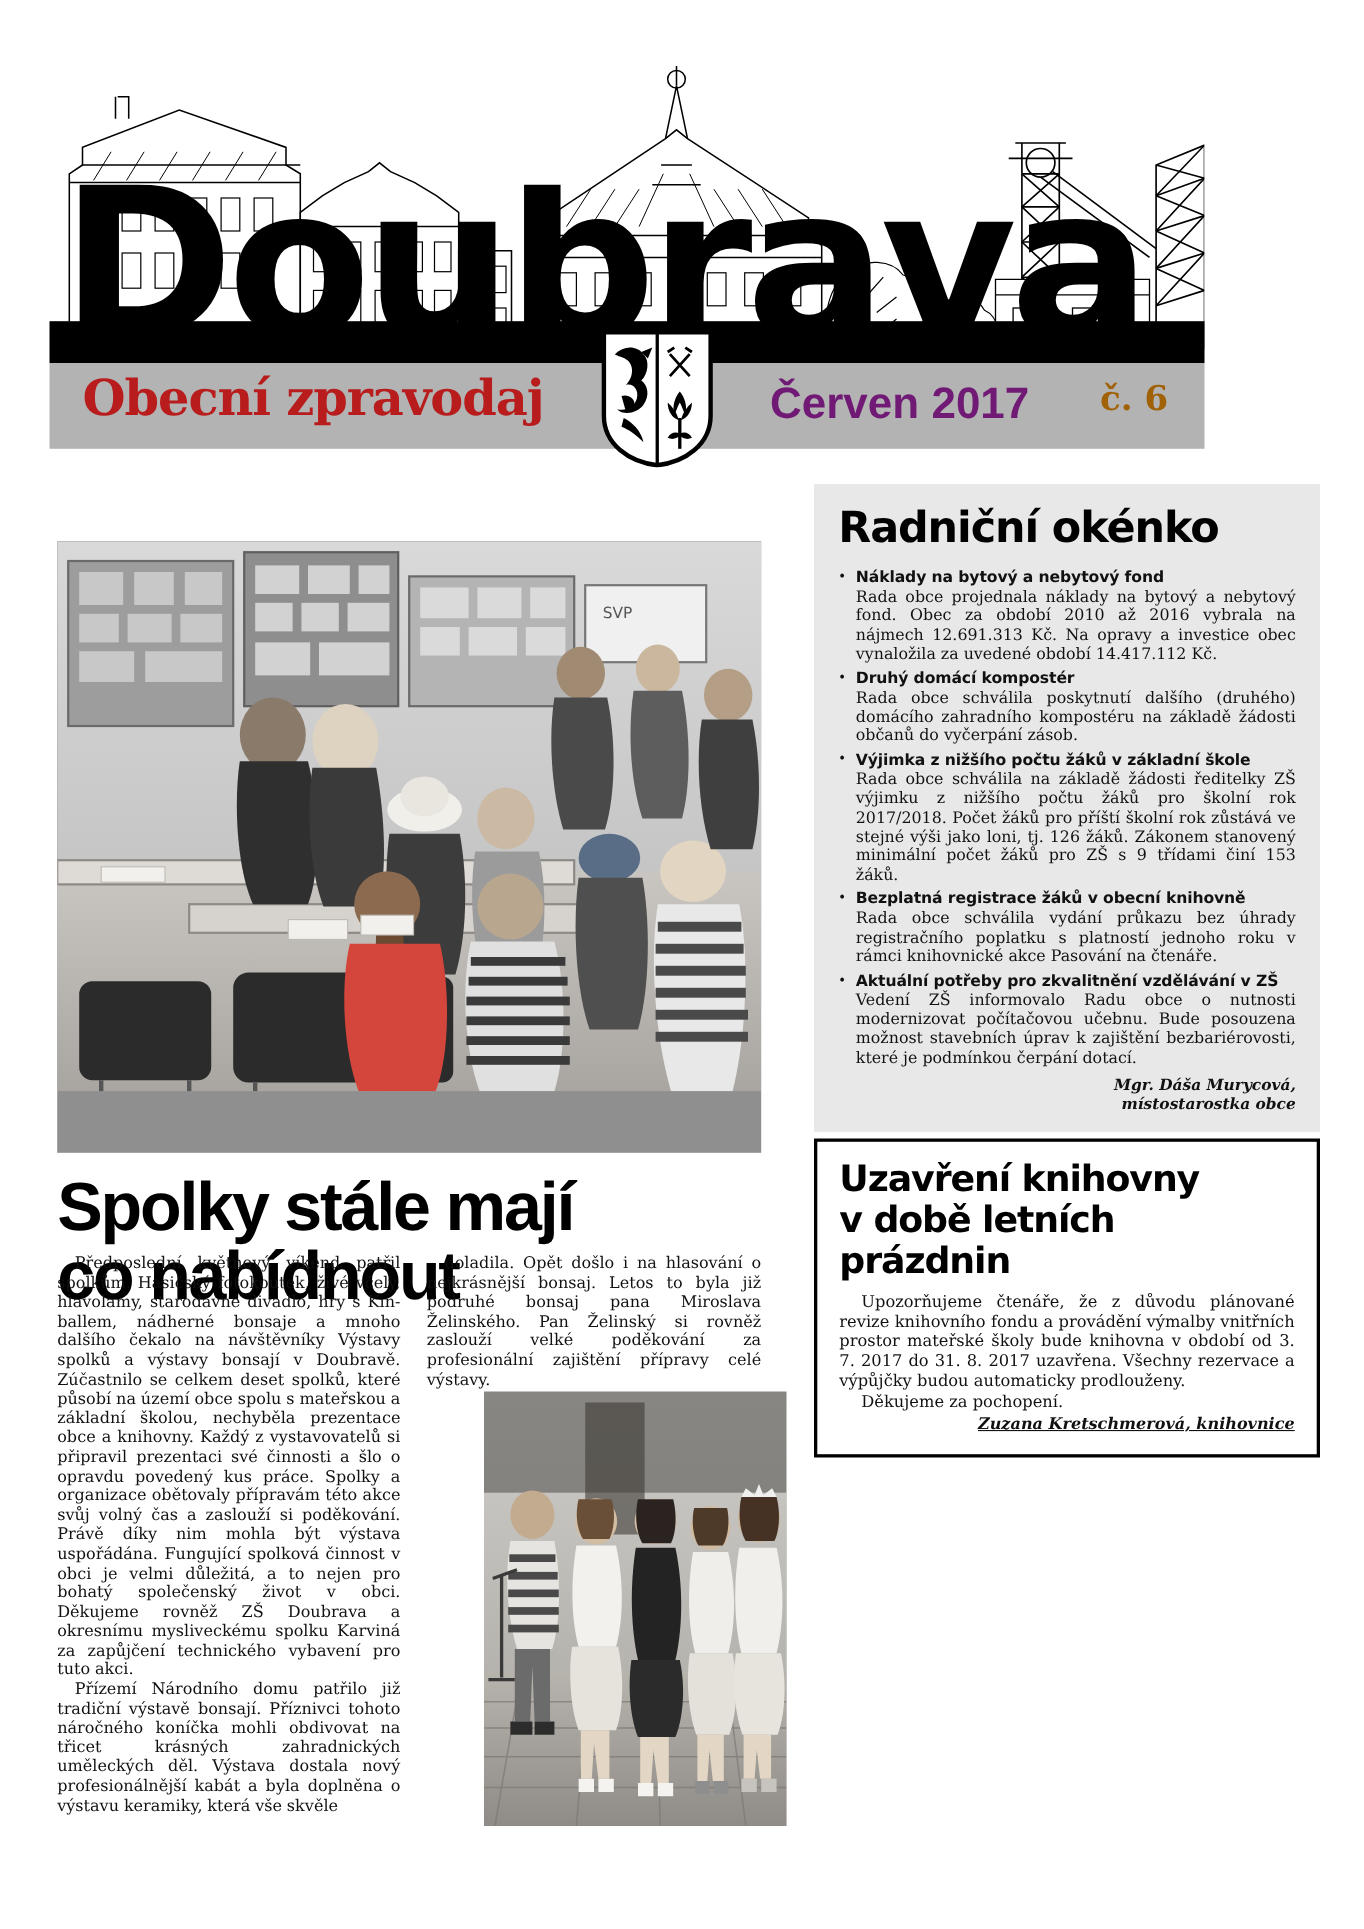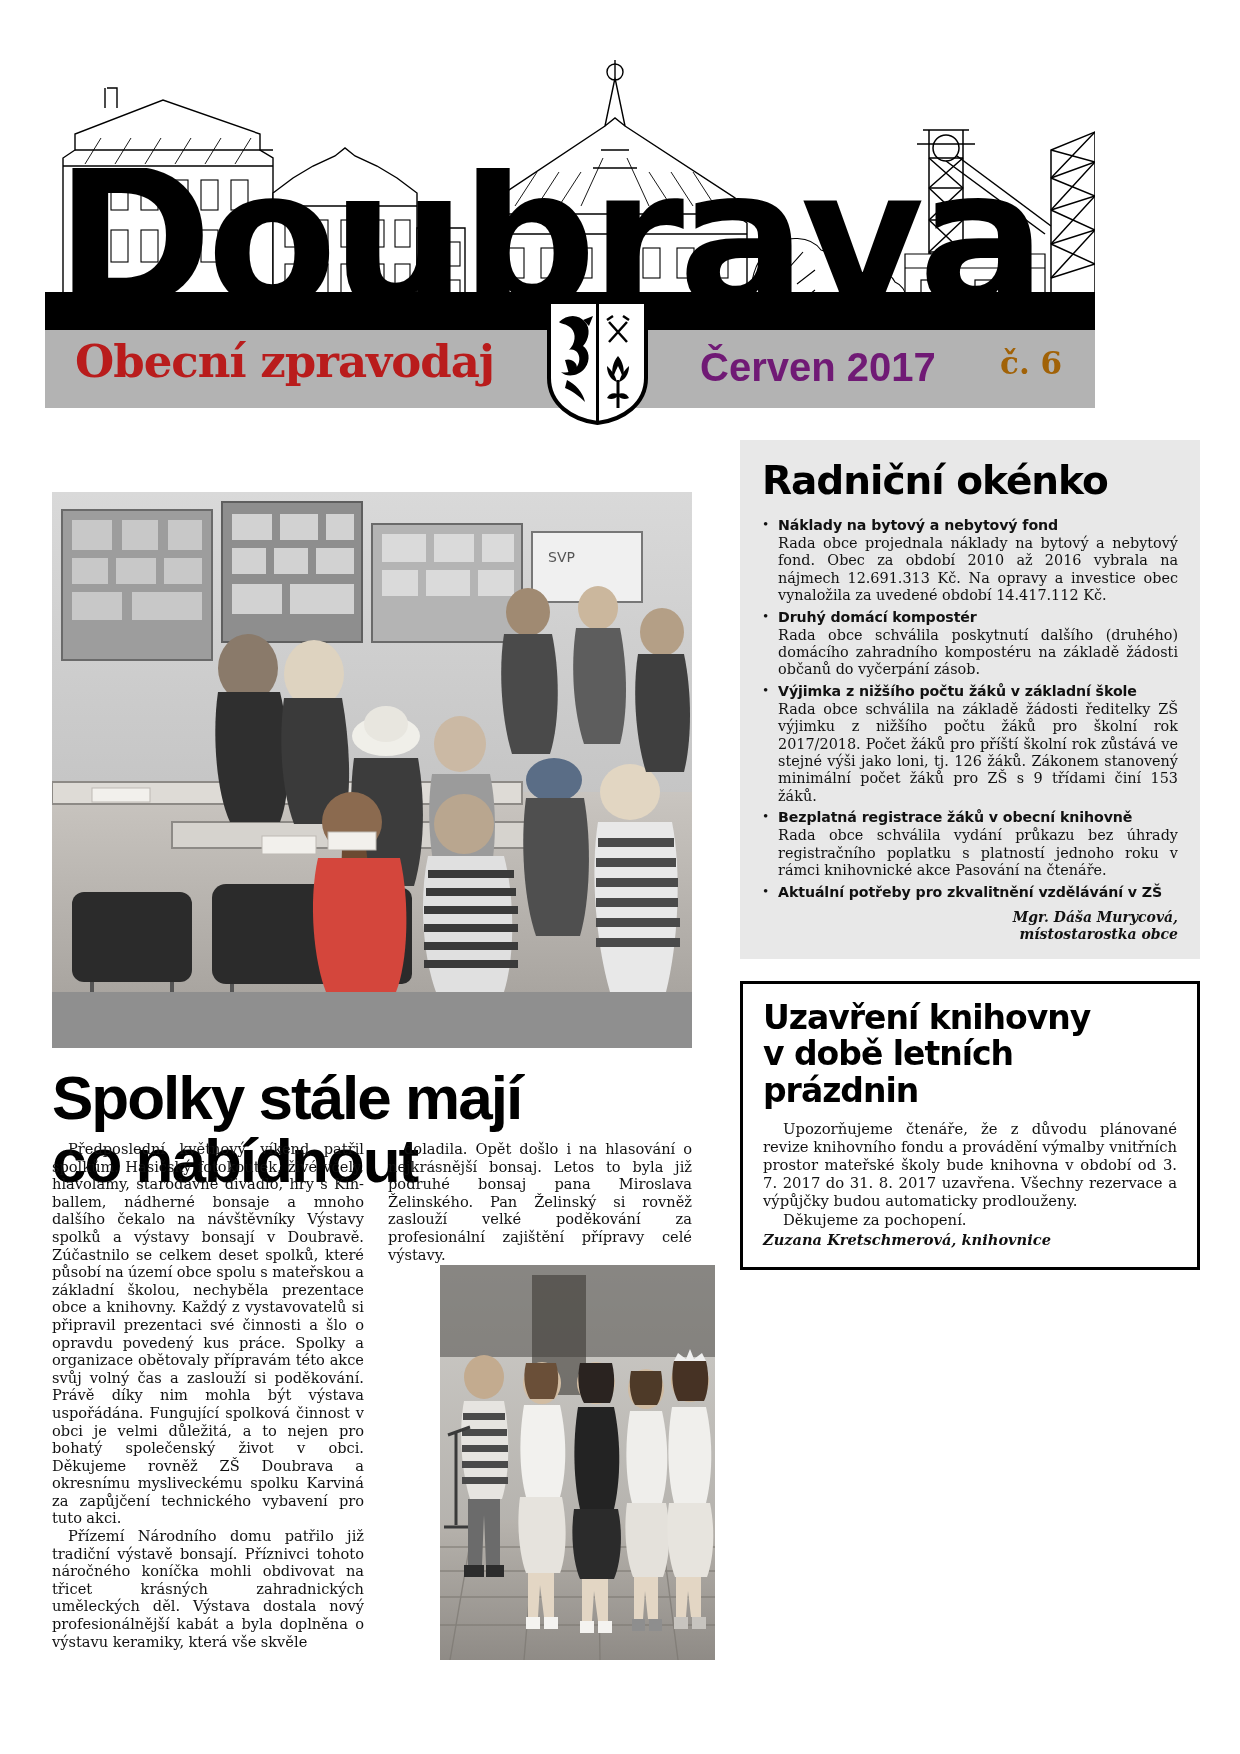--- a/index.html
+++ b/index.html
@@ -183,21 +183,21 @@
     text-align:right;
     font-family:"DejaVu Serif", serif;
     font-weight:bold;
     font-style:italic;
     font-size:14px;
     line-height:17px;
     margin-top:8px;
   }
 
   .knihovna {
-    margin-top:22px;
+    margin-top:6px;
     border:3px solid #000;
     padding:16px 20px 18px 20px;
     width:460px;
     background:#fff;
   }
   .knihovna h2 {
     font-family:"DejaVu Sans", sans-serif;
     font-weight:bold;
     font-size:33px;
     line-height:1.12;
@@ -208,26 +208,28 @@
   .knihovna p {
     margin:0;
     font-family:"DejaVu Serif", serif;
     font-size:14.8px;
     line-height:18px;
     text-align:justify;
     text-indent:20px;
   }
   .knihovna .thanks { text-indent:20px; margin-top:1px; }
   .knihovna .sign {
+    text-align:right;
     font-family:"DejaVu Serif", serif;
     font-weight:bold;
     font-style:italic;
     font-size:14.6px;
     margin-top:2px;
     text-indent:0;
+    text-decoration:underline;
   }
 </style>
 </head>
 <body>
 
 <div class="masthead">
 
   <div class="skyline">
     <svg width="1050" height="280" viewBox="0 0 1050 280" xmlns="http://www.w3.org/2000/svg">
       <g stroke="#000" fill="none" stroke-width="1.4">
@@ -605,20 +607,21 @@
       <li>
         <span class="bullet-title">Výjimka z nižšího počtu žáků v základní škole</span>
         <span class="bullet-body">Rada obce schválila na základě žádosti ředitelky ZŠ výjimku z nižšího počtu žáků pro školní rok 2017/2018. Počet žáků pro příští školní rok zůstává ve stejné výši jako loni, tj. 126 žáků. Zákonem stanovený minimální počet žáků pro ZŠ s 9 třídami činí 153 žáků.</span>
       </li>
       <li>
         <span class="bullet-title">Bezplatná registrace žáků v obecní knihovně</span>
         <span class="bullet-body">Rada obce schválila vydání průkazu bez úhrady registračního poplatku s platností jednoho roku v rámci knihovnické akce Pasování na čtenáře.</span>
       </li>
       <li>
         <span class="bullet-title">Aktuální potřeby pro zkvalitnění vzdělávání v ZŠ</span>
+        <span class="bullet-body">Vedení ZŠ informovalo Radu obce o nutnosti modernizovat počítačovou učebnu. Bude posouzena možnost stavebních úprav k zajištění bezbariérovosti, které je podmínkou čerpání dotací.</span>
       </li>
     </ul>
     <div class="sign">
       <span>Mgr. Dáša Murycová,</span><br>
       <span>místostarostka obce</span>
     </div>
   </section>
 
   <section class="knihovna">
     <h2>

